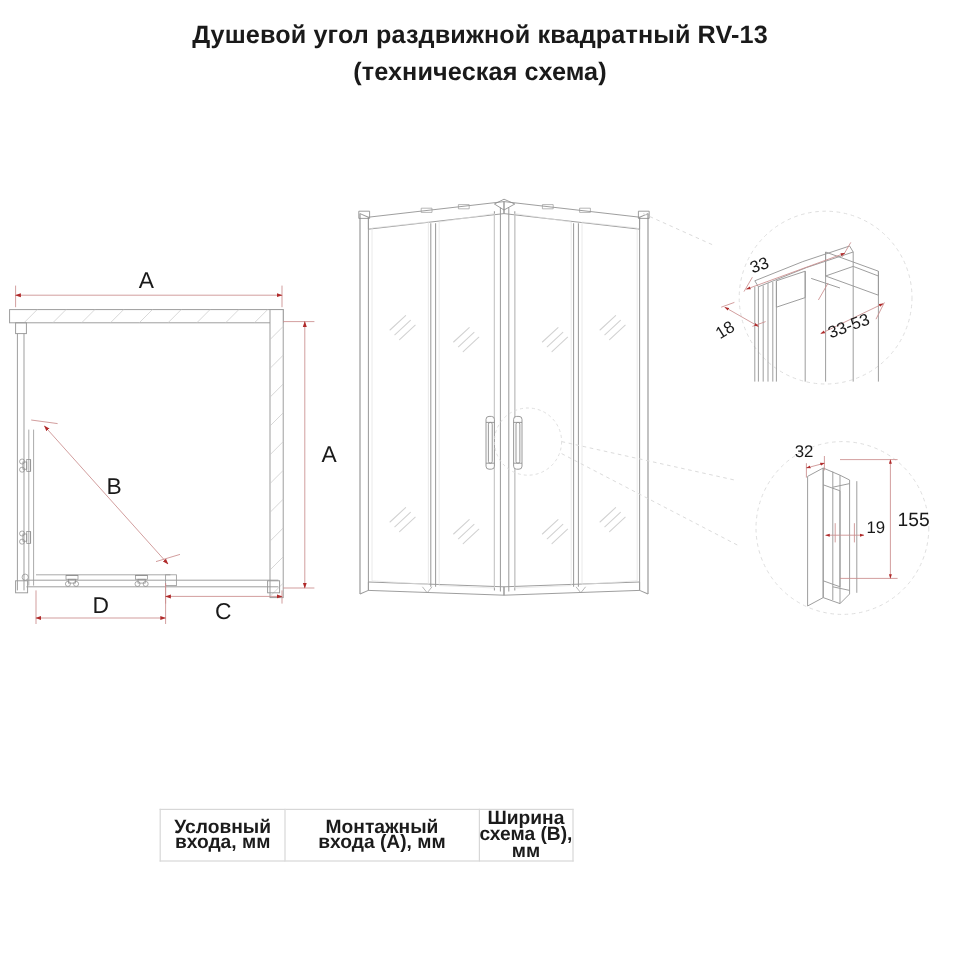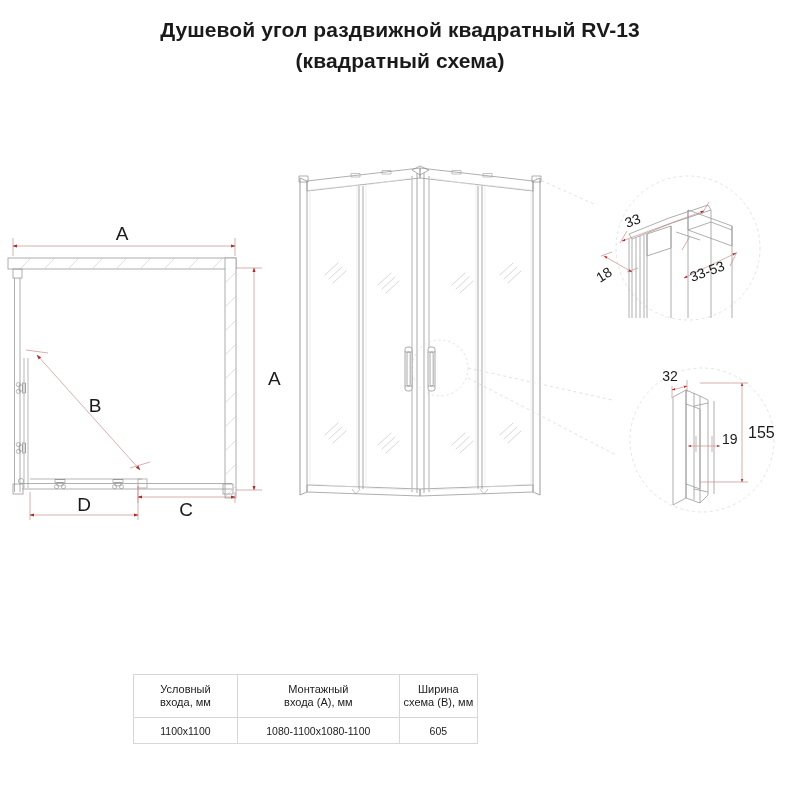--- a/index.html
+++ b/index.html
@@ -40,43 +40,43 @@
     color:#1b1b1b;
   }
   .spec-table th,.spec-table td{
     border:1px solid #d7d7d7;
     text-align:center;
     vertical-align:middle;
     padding:0;
   }
   .spec-table th{
     height:42px;
-    font-weight:400;
-    font-size:11px;
+    font-weight:700;
+    font-size:16px;
     line-height:13.5px;
   }
   .spec-table td{
     height:25px;
     font-size:10.5px;
     font-weight:400;
   }
   .col-a{width:104px;}
   .col-b{width:163px;}
   .col-c{width:78px;}
   .th-l1{display:block;}
   .th-l2{display:block;}
 </style>
 </head>
 <body>
 
 <div id="stage">
 
   <div class="title-wrap">
     <div class="title-line">Душевой угол раздвижной квадратный RV-13</div>
-    <div class="title-line">(квадратный схема)</div>
+    <div class="title-line">(техническая схема)</div>
   </div>
 
   <svg id="drawing" viewBox="0 0 800 800" xmlns="http://www.w3.org/2000/svg">
     <defs>
       <marker id="ah" viewBox="0 0 10 10" refX="9" refY="5" markerWidth="7" markerHeight="7" orient="auto-start-reverse">
         <path d="M0,1.6 L10,5 L0,8.4 z" fill="#b02a2a"></path>
       </marker>
       <marker id="ahs" viewBox="0 0 10 10" refX="9" refY="5" markerWidth="5.5" markerHeight="5.5" orient="auto-start-reverse">
         <path d="M0,1.8 L10,5 L0,8.2 z" fill="#b02a2a"></path>
       </marker>
@@ -405,21 +405,16 @@
           <span class="th-l1">Монтажный</span>
           <span class="th-l2">входа (А), мм</span>
         </th>
         <th class="col-c">
           <span class="th-l1">Ширина</span>
           <span class="th-l2">схема (В), мм</span>
         </th>
       </tr>
     </thead>
     <tbody>
-      <tr>
-        <td>1100х1100</td>
-        <td>1080-1100х1080-1100</td>
-        <td>605</td>
-      </tr>
     </tbody>
   </table>
 
 </div>
 
 </body></html>

